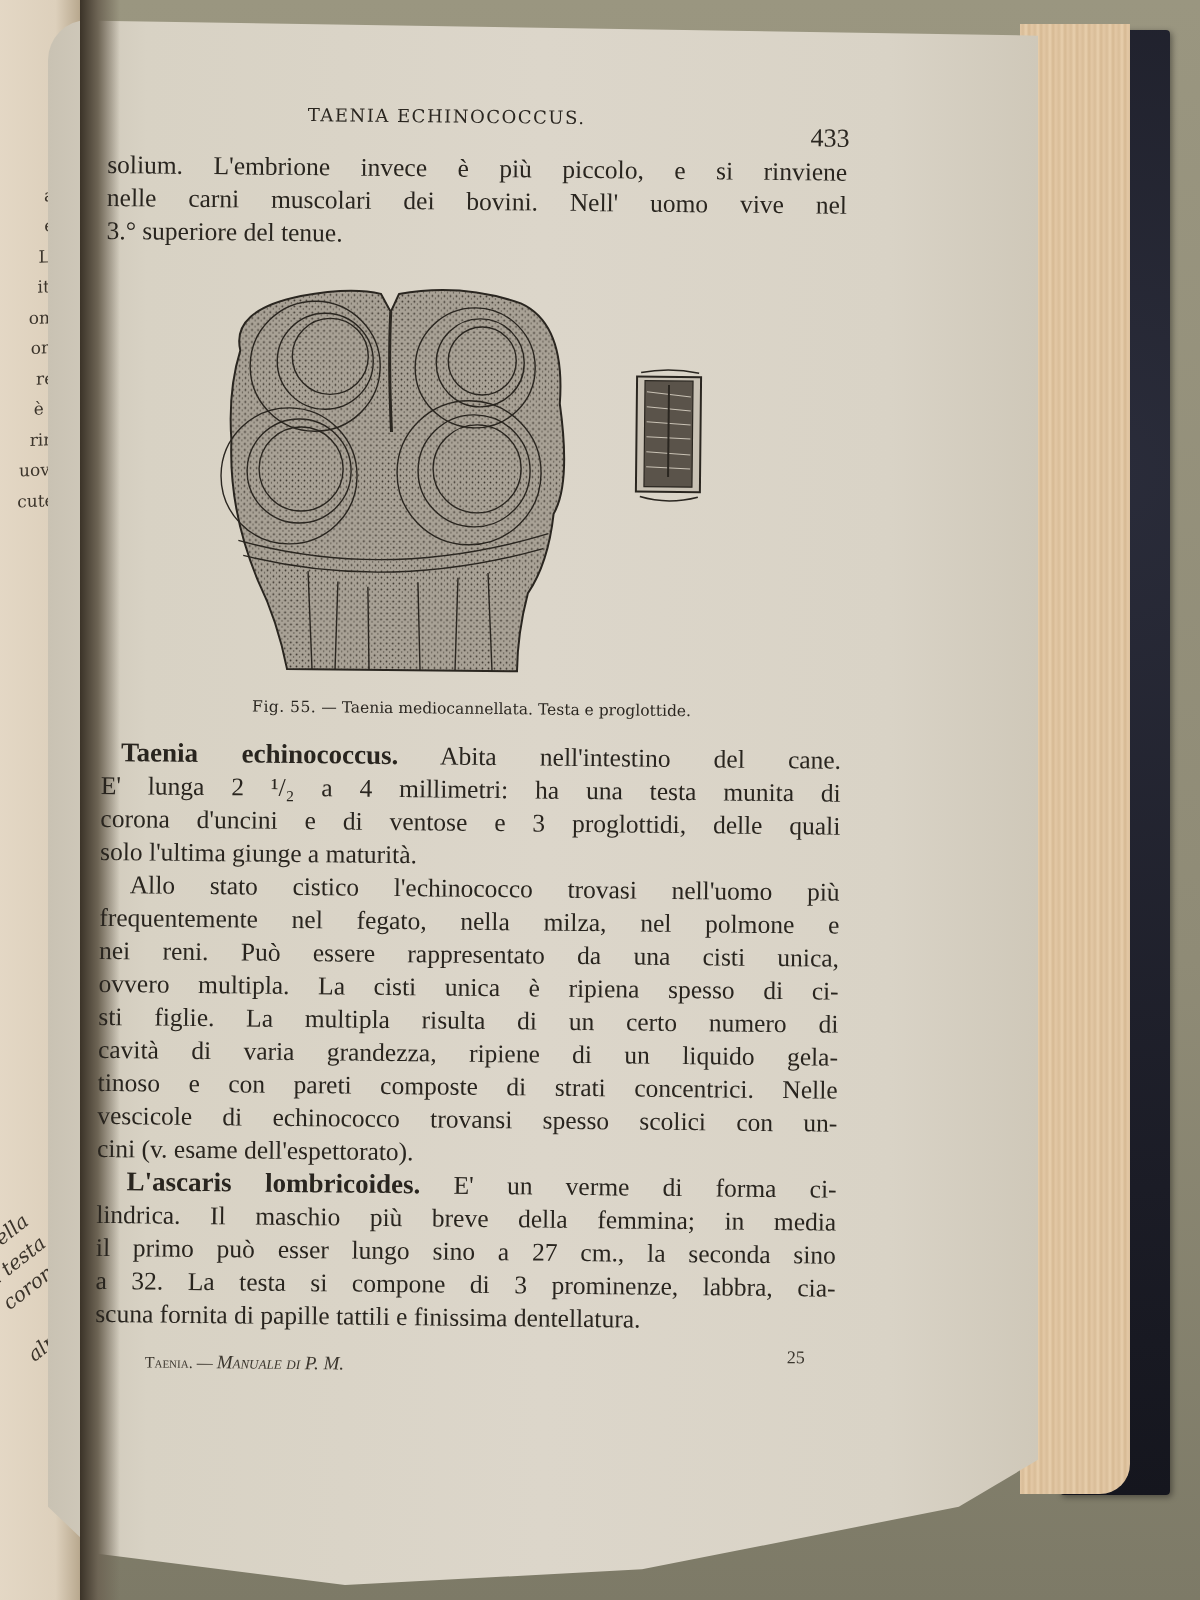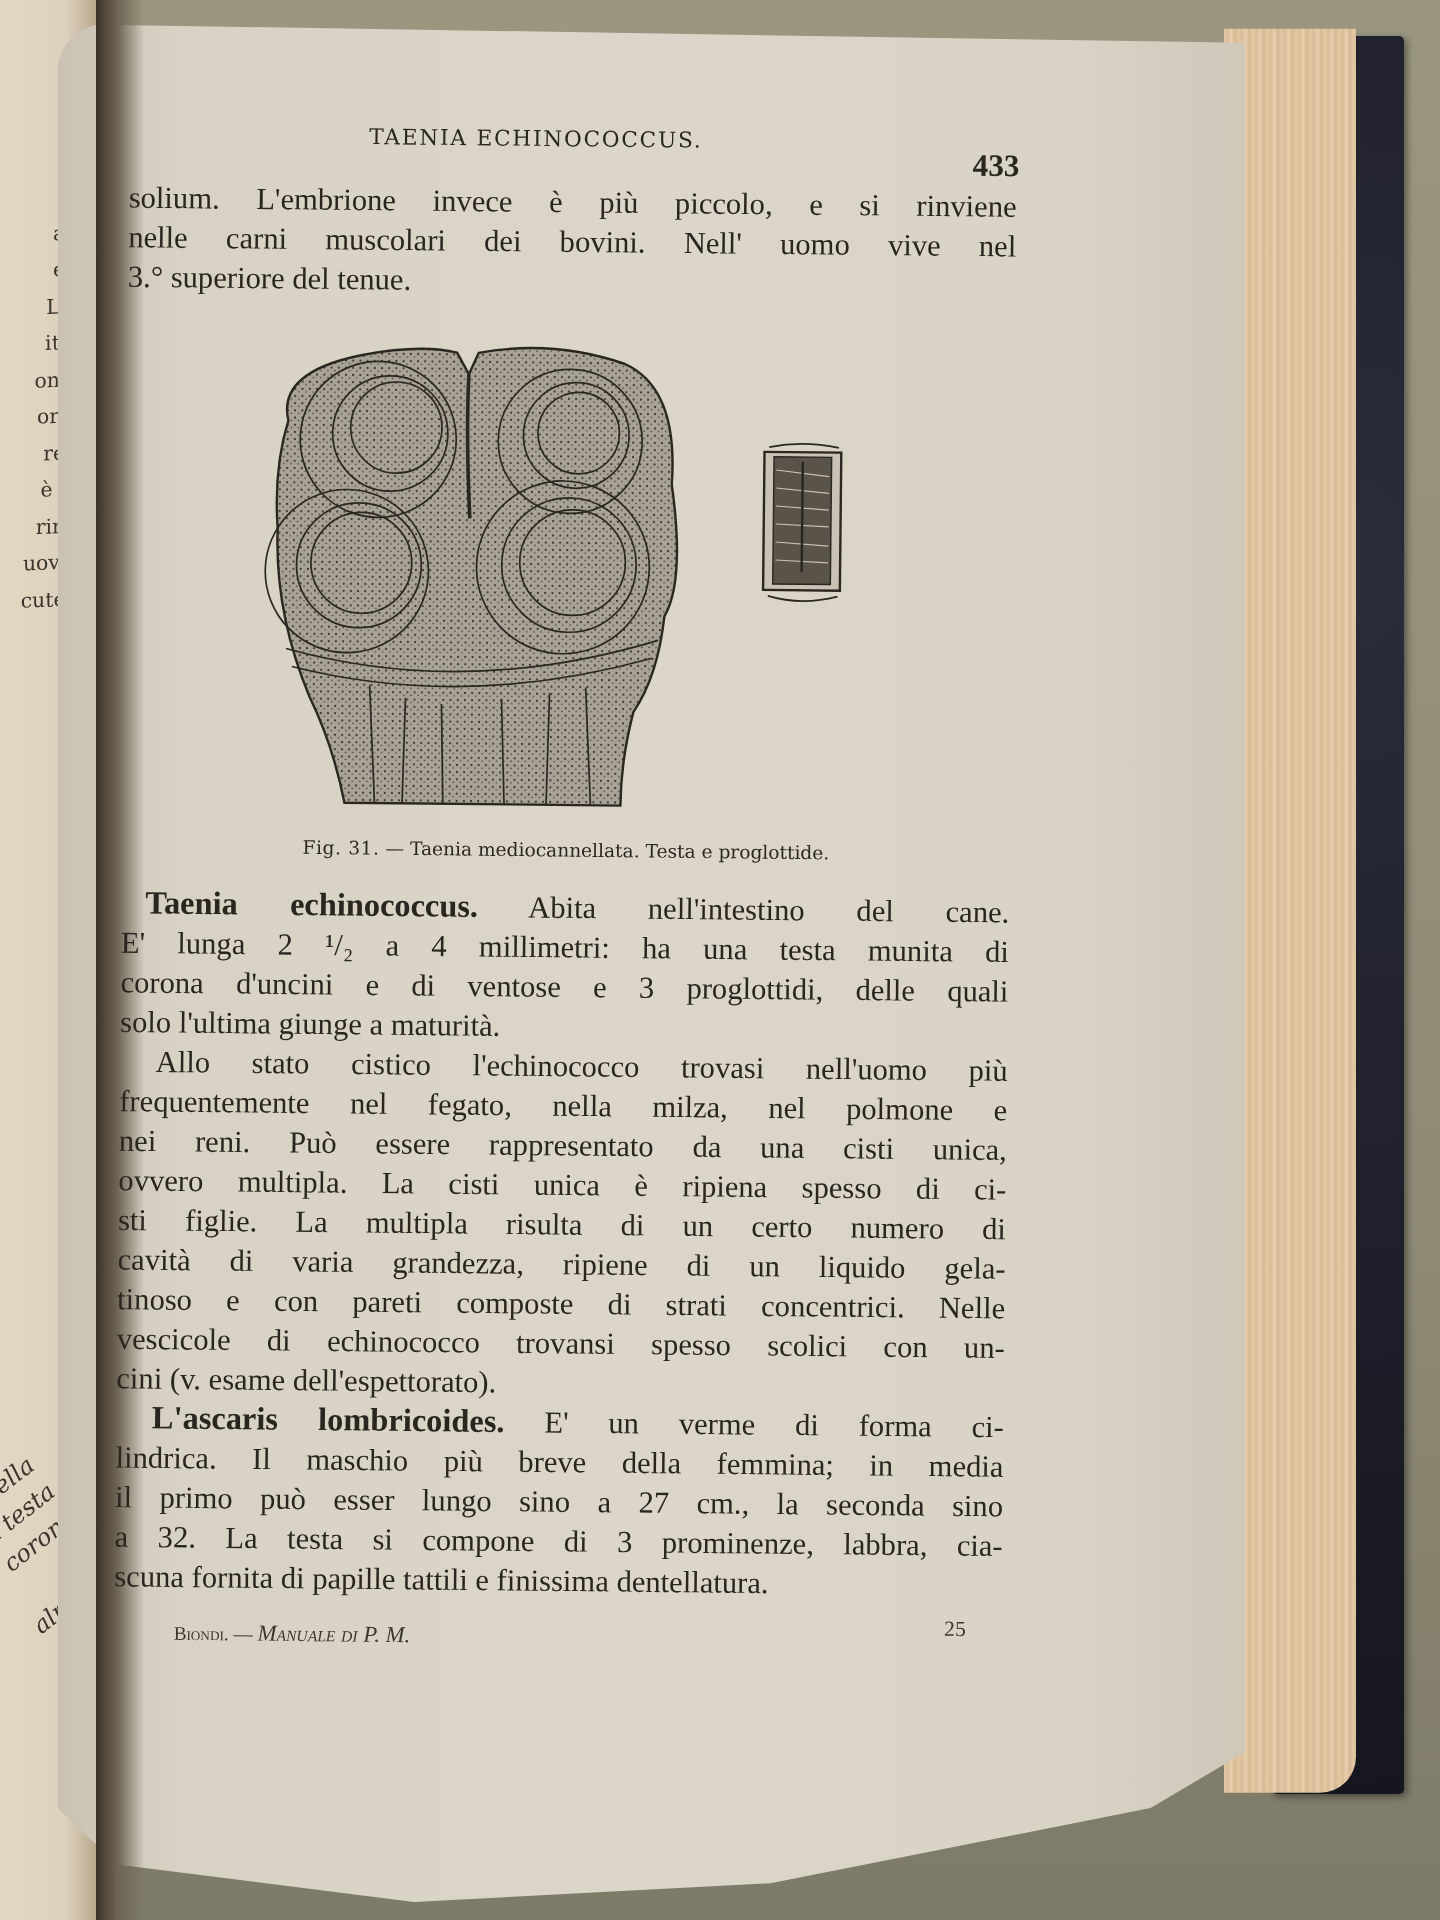--- a/index.html
+++ b/index.html
@@ -62,21 +62,21 @@
   }
   .running-head {
     position:relative; height:30px;
   }
   .running-title {
     position:absolute; left:200px; top:6px;
     font-family:"DejaVu Serif", serif; font-size:18px; letter-spacing:1.5px; color:#2a2620;
   }
   .page-number {
     position:absolute; right:-2px; top:20px;
-    font-family:"Liberation Serif", serif; font-size:26px; color:#2a2620;font-weight:bold;
+    font-family:"Liberation Serif", serif; font-size:26px; color:#2a2620;
   }
   .para {
     font-family:"Liberation Serif", serif;
     font-size:25.5px; line-height:33px; color:#29251f;
     text-align:justify; margin:0;
   }
   .para .line { display:block; text-align:justify; text-align-last:justify; white-space:nowrap; }
   .para .line.last { text-align-last:left; }
   .indent { padding-left:30px; }
   .bold { font-weight:bold; font-size:27px; }
@@ -197,21 +197,21 @@
           <path d="M14 85 L58 88"></path>
           <path d="M14 100 L58 102"></path>
       </g>
       <path d="M36 18 L36 110" stroke="#2a2620" stroke-width="2"></path>
       <path d="M8 130 Q36 138 66 130" stroke="#2a2620" stroke-width="1.5" fill="none"></path>
       <path d="M8 6 Q36 0 66 6" stroke="#2a2620" stroke-width="1.5" fill="none"></path>
     </svg>
   </div>
 
   <div class="fig-caption">
-    <span class="fig-label">Fig. 31.</span>
+    <span class="fig-label">Fig. 55.</span>
     <span>—</span>
     <span>Taenia mediocannellata. Testa e proglottide.</span>
   </div>
 
   <p class="para indent" style="padding-left:20px;">
     <span class="line" style="margin-left:0;"><b class="bold">Taenia echinococcus.</b><span> Abita nell'intestino del cane.</span></span>
   </p>
   <p class="para">
     <span class="line">E' lunga 2 ¹/₂ a 4 millimetri: ha una testa munita di</span>
     <span class="line">corona d'uncini e di ventose e 3 proglottidi, delle quali</span>
@@ -233,19 +233,19 @@
   <p class="para">
     <span class="line indent"><b class="bold">L'ascaris lombricoides.</b><span> E' un verme di forma ci-</span></span>
     <span class="line">lindrica. Il maschio più breve della femmina; in media</span>
     <span class="line">il primo può esser lungo sino a 27 cm., la seconda sino</span>
     <span class="line">a 32. La testa si compone di 3 prominenze, labbra, cia-</span>
     <span class="line last">scuna fornita di papille tattili e finissima dentellatura.</span>
   </p>
 
   <div class="footer">
     <span class="footer-author">
-      <span>Biondi.</span>
+      <span>Taenia.</span>
       <span>—</span>
       <span class="footer-title">Manuale di P. M.</span>
     </span>
     <span class="footer-sig">25</span>
   </div>
 </div>
 
 </body></html>

